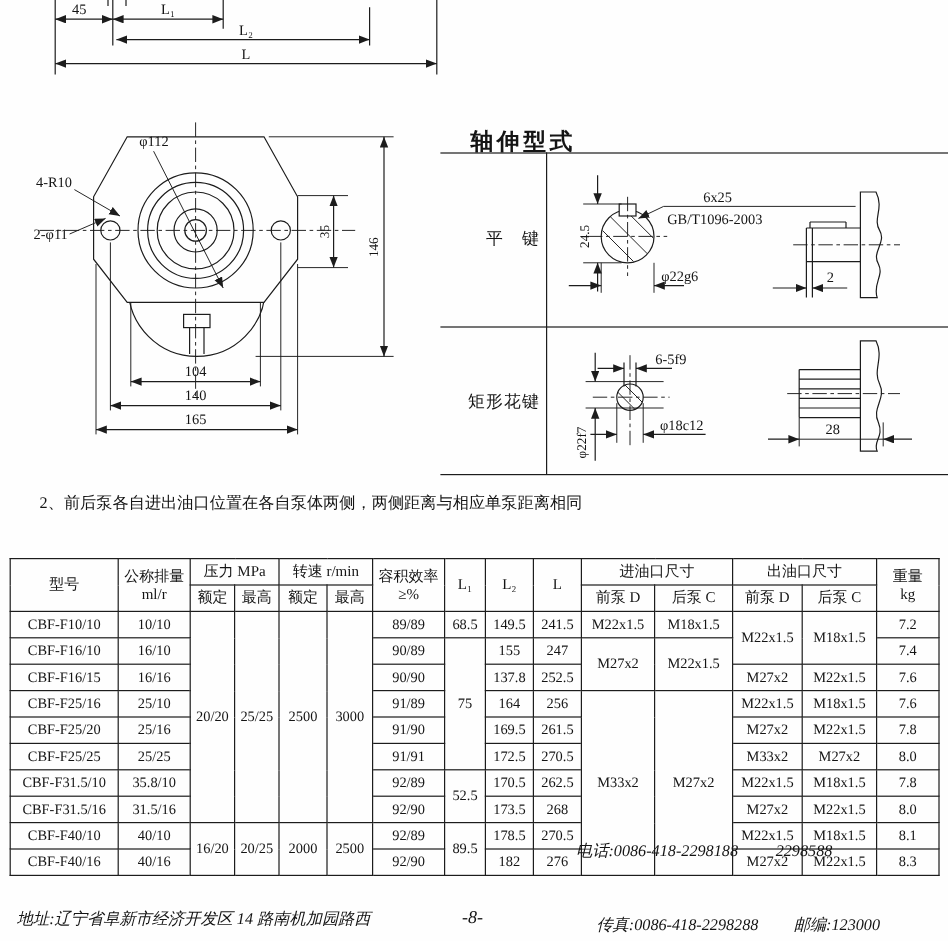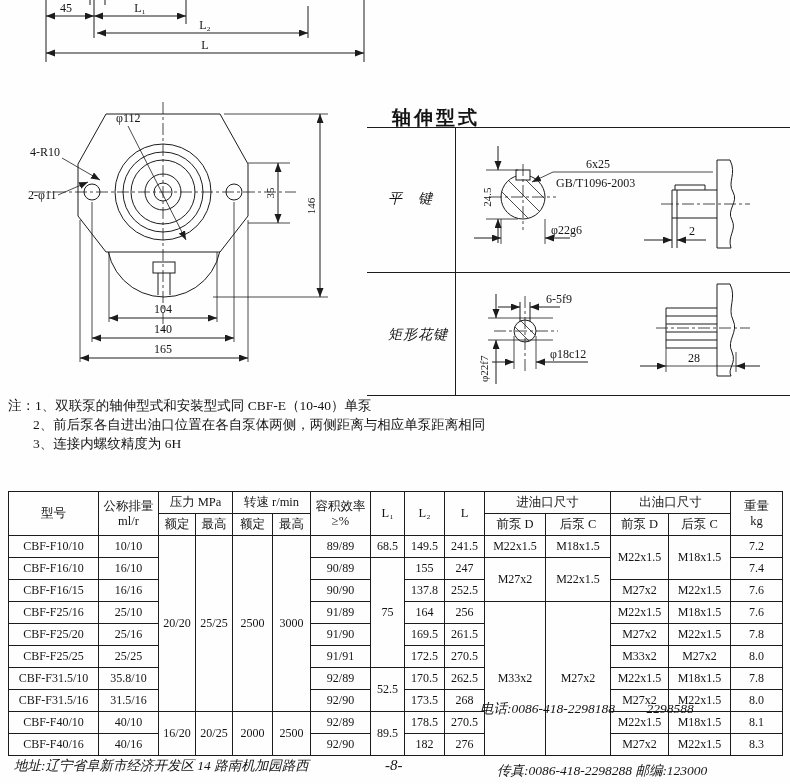--- a/index.html
+++ b/index.html
@@ -10,26 +10,26 @@
   }
   .abs{position:absolute;}
   svg{display:block;}
   svg line,svg path,svg circle,svg rect,svg polygon{stroke:#1c1c1c;fill:none;stroke-width:1;}
   svg text{fill:#141414;stroke:none;font-family:"Liberation Serif","DejaVu Serif",serif;}
   .cl{stroke-dasharray:12 3 3 3;stroke-width:0.8;}
   .thin{stroke-width:0.8;}
   
   .st-hline{position:absolute;left:367px;width:423px;height:0;border-top:1.4px solid #1c1c1c;}
   .st-vline{position:absolute;left:455px;top:127px;width:0;height:268px;border-left:1.4px solid #1c1c1c;}
-  .st-label{position:absolute;left:388px;width:88px;text-align:left;font-size:14px;letter-spacing:1px;font-style:italic;}
+  .st-label{position:absolute;left:362px;width:88px;text-align:right;font-size:14px;letter-spacing:1px;}
   .section-title{position:absolute;font-size:19px;font-weight:bold;letter-spacing:3px;}
   .notes{position:absolute;left:8px;top:396px;font-size:13.5px;line-height:19px;}
-  .notes .ind{padding-left:25px;}
+  .notes .ind{padding-left:25px;margin-top:13px;}
   
-  table.spec{position:absolute;left:8px;top:491px;border-collapse:collapse;table-layout:fixed;width:774px;}
+  table.spec{position:absolute;left:8px;top:465px;border-collapse:collapse;table-layout:fixed;width:774px;}
   table.spec td{border:1px solid #1c1c1c;text-align:center;vertical-align:middle;
     font-size:12px;padding:0;line-height:1.15;overflow:hidden;white-space:nowrap;}
   table.spec .hd{font-size:12.5px;}
   table.spec tr{height:22px;}
   tr.hrow1{height:27px;}
   
   .footer{font-style:italic;font-size:13.5px;}
 </style>
 </head>
 <body>
@@ -217,23 +217,21 @@
     <line class="thin" x1="208" y1="74" x2="208" y2="98"></line>
     <line class="thin" x1="278" y1="78" x2="278" y2="98"></line>
     <line x1="182" y1="92" x2="208" y2="92" marker-end="url(#arr)"></line>
     <line x1="302" y1="92" x2="278" y2="92" marker-end="url(#arr)"></line>
     <line class="thin" x1="208" y1="92" x2="278" y2="92"></line>
   </g>
   <text x="236" y="88" font-size="12" text-anchor="middle">28</text>
 </svg>
 
 <div class="notes">
-  <div>注：1、双联泵的轴伸型式和安装型式同 CBF-E（10-40）单泵</div>
   <div class="ind">2、前后泵各自进出油口位置在各自泵体两侧，两侧距离与相应单泵距离相同</div>
-  <div class="ind">3、连接内螺纹精度为 6H</div>
 </div>
 
 <table class="spec">
   <colgroup>
     <col style="width:90px">
       <col style="width:60px">
       <col style="width:37px">
       <col style="width:37px">
     <col style="width:40px">
       <col style="width:38px">
@@ -401,14 +399,14 @@
   </table>
 
 <div class="abs footer" style="left:14px;top:757px">地址:辽宁省阜新市经济开发区 14 路南机加园路西</div>
 <div class="abs footer" style="left:385px;top:757px;font-size:15px">-8-</div>
 <div class="abs footer" style="left:480px;top:700px">
   <span>电话:0086-418-2298188</span>
   <span style="margin-left:28px">2298588</span>
 </div>
 <div class="abs footer" style="left:497px;top:762px">
   <span>传真:0086-418-2298288</span>
-  <span style="">邮编:123000</span>
+  <span style="margin-left:26px">邮编:123000</span>
 </div>
 
 </body></html>

